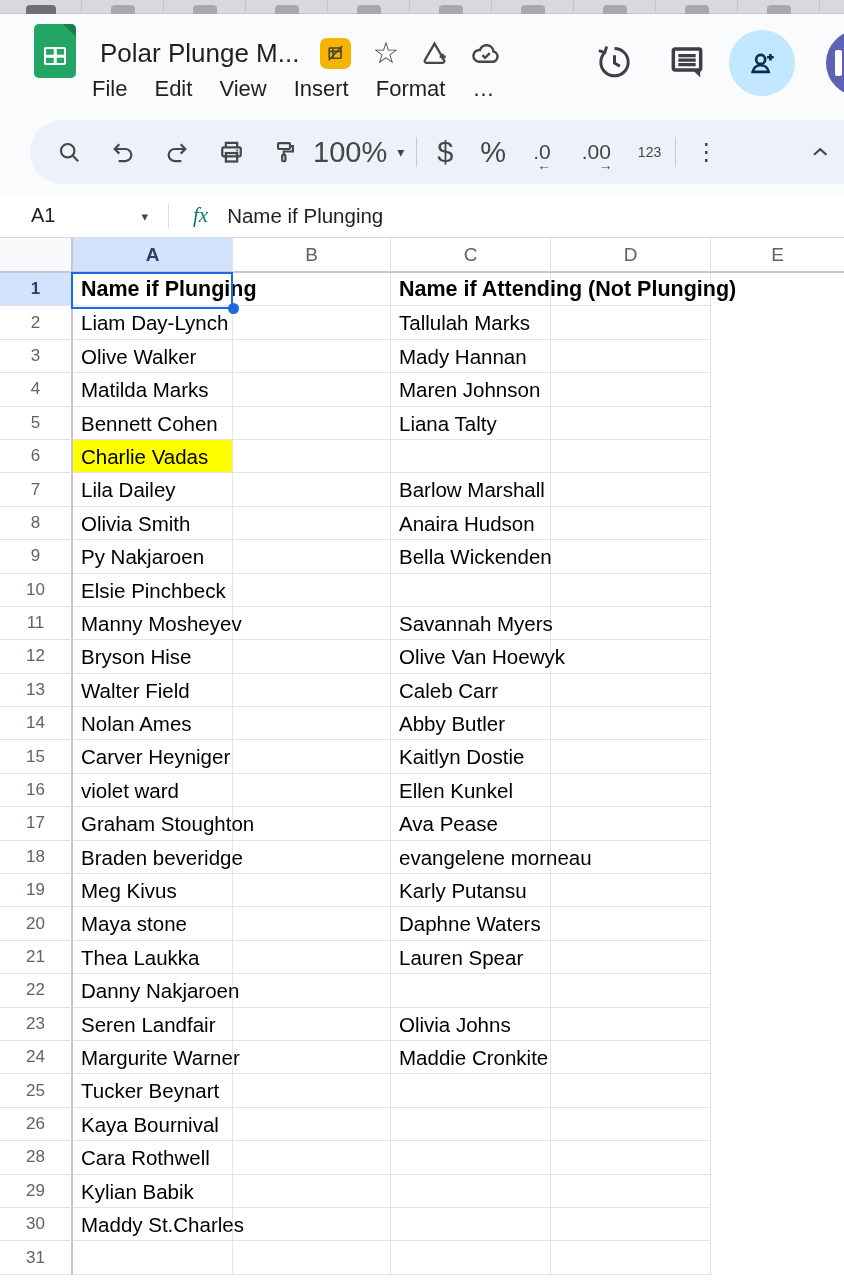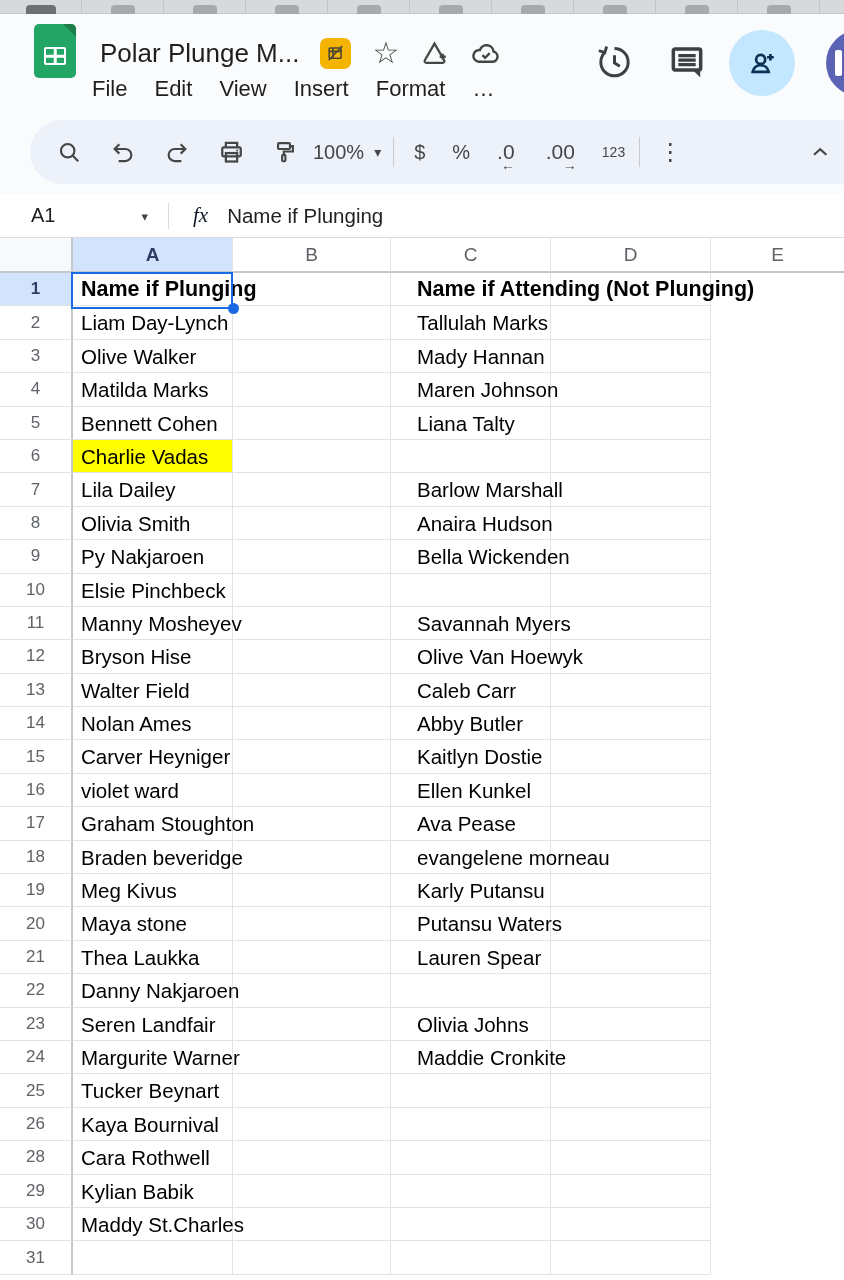--- a/index.html
+++ b/index.html
@@ -36,56 +36,56 @@
                background:var(--share-bg); display:flex; align-items:center; justify-content:center; }
   .avatar { position:absolute; left:826px; top:16px; width:66px; height:66px; border-radius:50%;
             background:var(--avatar-bg); }
   .avatar .bar { position:absolute; left:9px; top:20px; width:7px; height:26px; background:#fff; border-radius:2px; }
 
   
   .toolbar-zone { width:844px; height:84px; background:var(--header-bg); position:relative; }
   .toolbar { position:absolute; left:30px; right:-40px; top:10px; height:64px; background:var(--toolbar-bg);
              border-radius:32px; display:flex; align-items:center; padding-left:26px; color:#444746; }
   .tb-btn { display:flex; align-items:center; justify-content:center; flex:none; }
-  .tb-text { font-size:20px; color:#444746; }
+  .tb-text { font-size:29px; color:#444746; }
   .tb-divider { width:1px; height:30px; background:#c7cace; flex:none; }
   .zoom-ctl { display:flex; align-items:center; gap:10px; }
   .caret { font-size:14px; color:#444746; }
   .dec { position:relative; font-size:21px; }
   .dec .arr { position:absolute; font-size:14px; bottom:-9px; }
   .dec .arr.l { left:4px; } .dec .arr.r { right:-2px; }
   .more-v { font-size:24px; letter-spacing:0; }
 
   
   .formula-bar { width:844px; height:44px; background:#fff; display:flex; align-items:center;
                  border-bottom:1px solid #d8dbdf; position:relative; }
   .name-box { position:relative; width:168px; height:100%; display:flex; align-items:center; padding-left:31px;
               font-size:20px; color:#202124; }
   .name-caret { position:absolute; right:20px; top:50%; transform:translateY(-50%); font-size:13px; color:#444746; }
   .fb-divider { width:1px; height:26px; background:#d9dce0; }
-  .fx { font-family:"Liberation Serif","DejaVu Serif",serif; font-style:italic; font-size:21px; color:#0f172a; margin-left:24px; }
+  .fx { font-family:"Liberation Serif","DejaVu Serif",serif; font-style:italic; font-size:21px; color:#0f766e; margin-left:24px; }
   .fb-content { margin-left:19px; font-size:20.5px; color:#202124; white-space:nowrap; }
 
   
   .grid { position:relative; width:844px; height:1042px; overflow:hidden; background:#fff; }
   .colrow { display:flex; height:35px; }
   .corner { flex:none; width:73px; background:#f8f9fa; border-right:2px solid var(--hdr-line); border-bottom:2px solid var(--hdr-line); }
   .colhead { flex:none; display:flex; align-items:center; justify-content:center; font-size:19px; color:#5f6368;
              background:#fff; border-right:1px solid var(--grid-line); border-bottom:2px solid var(--hdr-line); }
   .colhead.sel { background:var(--sel-hdr-bg); color:var(--sel-hdr-text); font-weight:700; }
   .colA { width:160px; } .colB { width:158px; } .colC { width:160px; } .colD { width:160px; }
   .colE { flex:1; min-width:0; border-right:none !important; }
   .row { display:flex; height:33.4px; position:relative; }
   .rowhead { flex:none; width:73px; display:flex; align-items:center; justify-content:center; font-size:17px;
              color:#5f6368; background:#fff; border-right:2px solid var(--hdr-line); border-bottom:1px solid var(--grid-line); }
   .rowhead.sel { background:var(--sel-hdr-bg); color:var(--sel-hdr-text); font-weight:700; }
   .cell { flex:none; background:#fff; border-right:1px solid var(--grid-line); border-bottom:1px solid var(--grid-line); }
   .cell.hl { background:var(--highlight-yellow); }
   .txt { position:absolute; top:0; line-height:33.4px; font-size:20.5px; color:#000; white-space:nowrap; z-index:2; pointer-events:none; }
-  .txtA { left:81px; } .txtC { left:417px; }
+  .txtA { left:81px; } .txtC { left:399px; }
   .row.r1 .txt { font-weight:700; font-size:21.5px; }
   .selection-box { position:absolute; left:71px; top:34px; width:162px; height:36.5px;
                    border:2px solid var(--accent-blue); z-index:3; pointer-events:none; }
   .fill-handle { position:absolute; left:227.5px; top:64.5px; width:11px; height:11px; border-radius:50%;
                  background:var(--accent-blue); z-index:4; }
   svg.ic { display:block; }
 </style>
 </head>
 <body>
 
@@ -458,21 +458,21 @@
         <span class="txt txtC">Karly Putansu</span>
       </div>
       <div class="row">
         <div class="rowhead">20</div>
         <div class="cell colA"></div>
         <div class="cell colB"></div>
         <div class="cell colC"></div>
         <div class="cell colD"></div>
         <div class="cell colE"></div>
         <span class="txt txtA">Maya stone</span>
-        <span class="txt txtC">Putansu Waters</span>
+        <span class="txt txtC">Daphne Waters</span>
       </div>
       <div class="row">
         <div class="rowhead">21</div>
         <div class="cell colA"></div>
         <div class="cell colB"></div>
         <div class="cell colC"></div>
         <div class="cell colD"></div>
         <div class="cell colE"></div>
         <span class="txt txtA">Thea Laukka</span>
         <span class="txt txtC">Lauren Spear</span>

